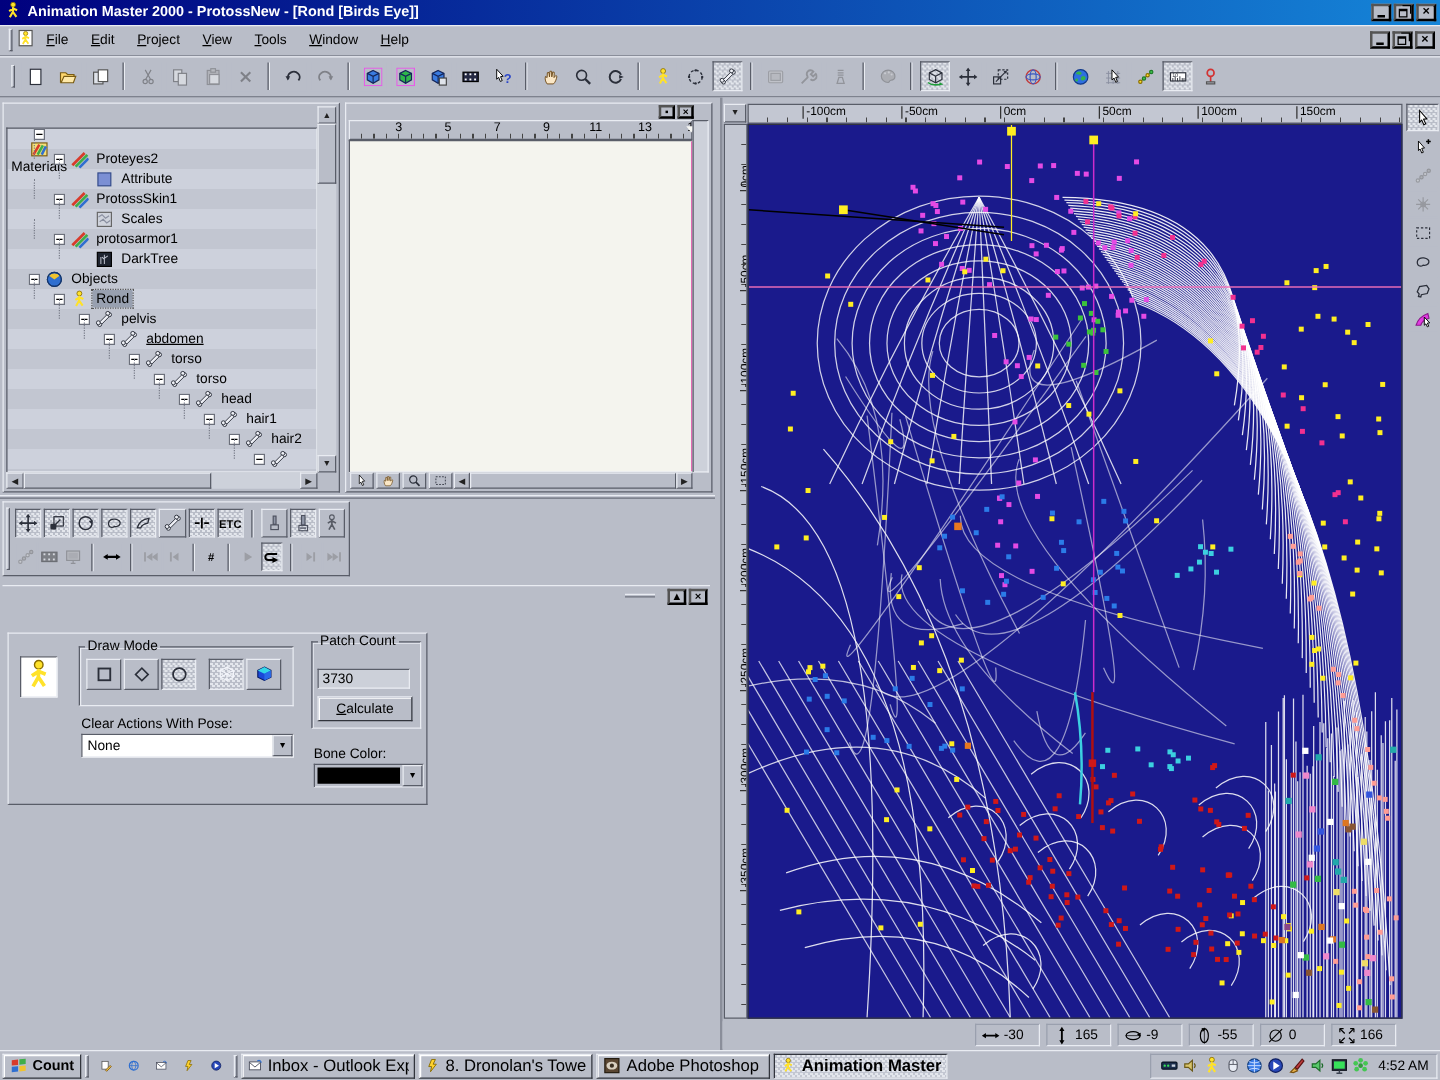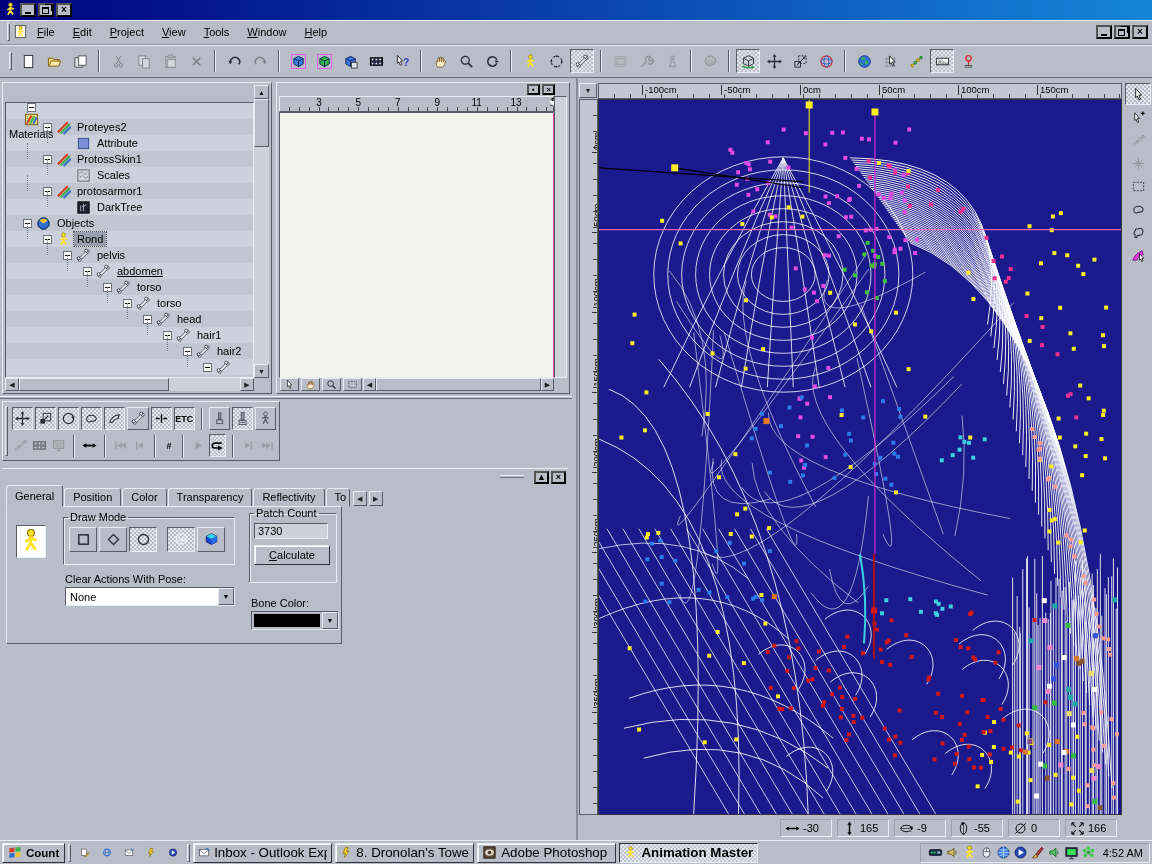--- a/index.html
+++ b/index.html
@@ -94,21 +94,21 @@
     border:1px solid;border-color:#595d68 #e9ecf2 #e9ecf2 #595d68;display:flex;align-items:center;justify-content:center;}
   fieldset{border:1px solid;border-color:#595d68 #e9ecf2 #e9ecf2 #595d68;box-shadow:1px 1px 0 #e9ecf2 inset;
     margin:0;padding:2px 4px 4px;position:absolute;}
   fieldset legend{font-size:11px;padding:0 2px;}
   #drawmode-fs{left:56px;top:4px;width:172px;height:54px;}
   #drawmode-btns{display:flex;align-items:center;margin-top:2px;}
   #drawmode-btns .tb{width:28px;height:25px;border-color:#e9ecf2 #595d68 #595d68 #e9ecf2;}
   #drawmode-btns .gap{width:8px;}
   #patch-fs{left:242px;top:0px;width:88px;height:76px;}
   #patch-field{width:74px;height:16px;background:#ccd0d9;border:1px solid;
-    border-color:#595d68 #e9ecf2 #e9ecf2 #595d68;padding:1px 3px;margin-top:2px;}
+    border-color:#595d68 #e9ecf2 #e9ecf2 #595d68;padding:1px 3px;margin-top:14px;}
   #calc-btn{width:76px;height:20px;background:#b9bdc8;border:1px solid;
     border-color:#e9ecf2 #31343c #31343c #e9ecf2;box-shadow:inset 1px 1px 0 #fff;margin-top:6px;font-size:11px;padding:0;text-align:center;}
   #calc-btn::first-letter{text-decoration:underline;}
   .flabel{position:absolute;font-size:11px;white-space:nowrap;}
   .combo{position:absolute;height:19px;background:#fff;border:1px solid;
     border-color:#595d68 #e9ecf2 #e9ecf2 #595d68;display:flex;align-items:center;}
   .combo .val{flex:1;padding:0 4px;}
   .combo .drop{width:16px;height:100%;background:#b9bdc8;border:1px solid;
     border-color:#e9ecf2 #595d68 #595d68 #e9ecf2;display:flex;align-items:center;justify-content:center;font-size:7px;padding:0;}
   #bone-swatch{width:66px;height:13px;background:#000;margin:0 2px;}
@@ -153,20 +153,21 @@
   #clock{margin-left:6px;font-size:11px;}
 </style>
 </head>
 <body>
 
 <div id="titlebar">
   <span id="app-icon"><svg viewBox="0 0 16 16" width="15" height="15">
         <circle cx="8" cy="3" r="2.1" fill="#ffe22a" stroke="#8a6d00" stroke-width="0.7"></circle>
         <path d="M8 5 L7.8 9 M8 6.2 L4.6 8.4 M8 6.2 L11.4 7.6 M7.8 9 L5.2 13.6 M7.8 9 L10.8 13.4" stroke="#ffe22a" stroke-width="1.8" fill="none"></path>
       </svg></span>
+  <span class="title">Animation Master 2000 - ProtossNew - [Rond [Birds Eye]]</span>
   <button class="winbtn">
       <span class="g-min"></span>
     </button>
   <button class="winbtn">
       <span class="g-rest"></span>
     </button>
   <button class="winbtn">×</button>
 </div>
 
 <div id="menubar">
@@ -902,30 +903,20 @@
   </div>
 
   <div id="props-panel">
     <div id="props-head">
       <span class="hgrip"></span>
       <span style="position:absolute;right:2px;top:2px;display:flex">
         <button class="winbtn">▲</button>
         <button class="winbtn">×</button>
       </span>
     </div>
-    <div id="props-tabs">
-        <span class="tab active">General</span>
-        <span class="tab">Position</span>
-        <span class="tab">Color</span>
-        <span class="tab">Transparency</span>
-        <span class="tab">Reflectivity</span>
-        <span class="tab cut">To</span>
-        <button class="sbtn tabscroll">◀</button>
-        <button class="sbtn tabscroll">▶</button>
-      </div>
     <div id="props-content">
       <div class="charbox">
           <span id="char-fig"><svg viewBox="0 0 16 16" width="26" height="28">
               <circle cx="8" cy="3" r="2.1" fill="#ffe22a" stroke="#8a6d00" stroke-width="0.7"></circle>
               <path d="M8 5 L7.8 9 M8 6.2 L4.6 8.4 M8 6.2 L11.4 7.6 M7.8 9 L5.2 13.6 M7.8 9 L10.8 13.4" stroke="#ffe22a" stroke-width="1.8" fill="none"></path>
             </svg></span>
         </div>
       <fieldset id="drawmode-fs">
         <legend>Draw Mode</legend>
         <div id="drawmode-btns">

